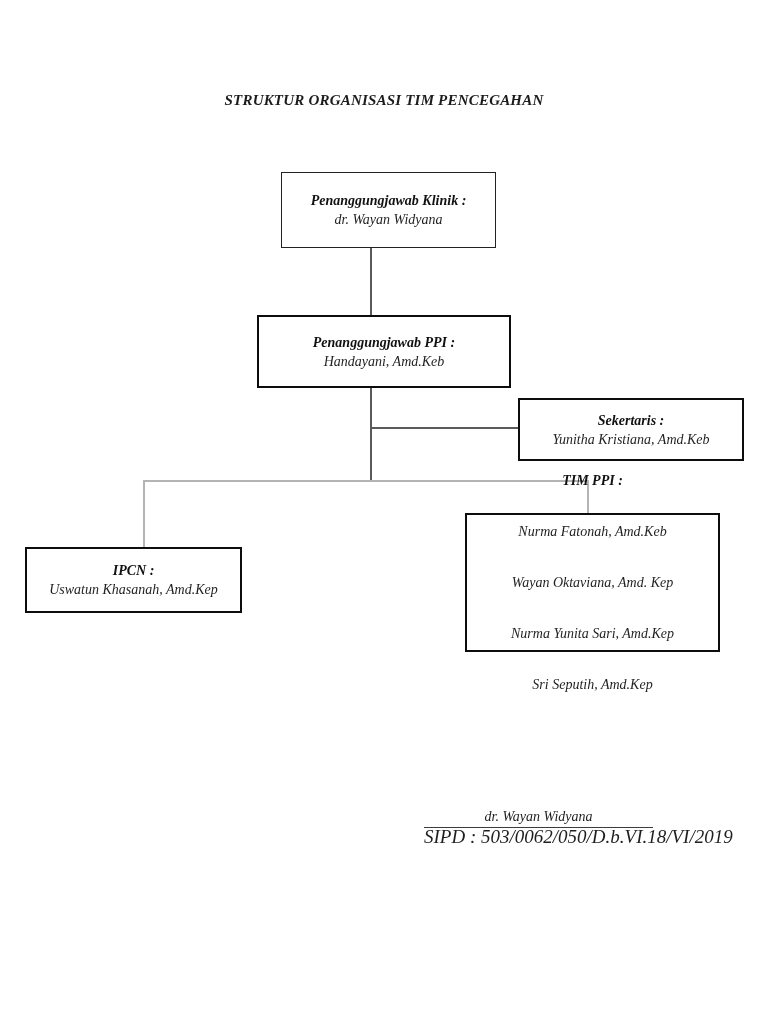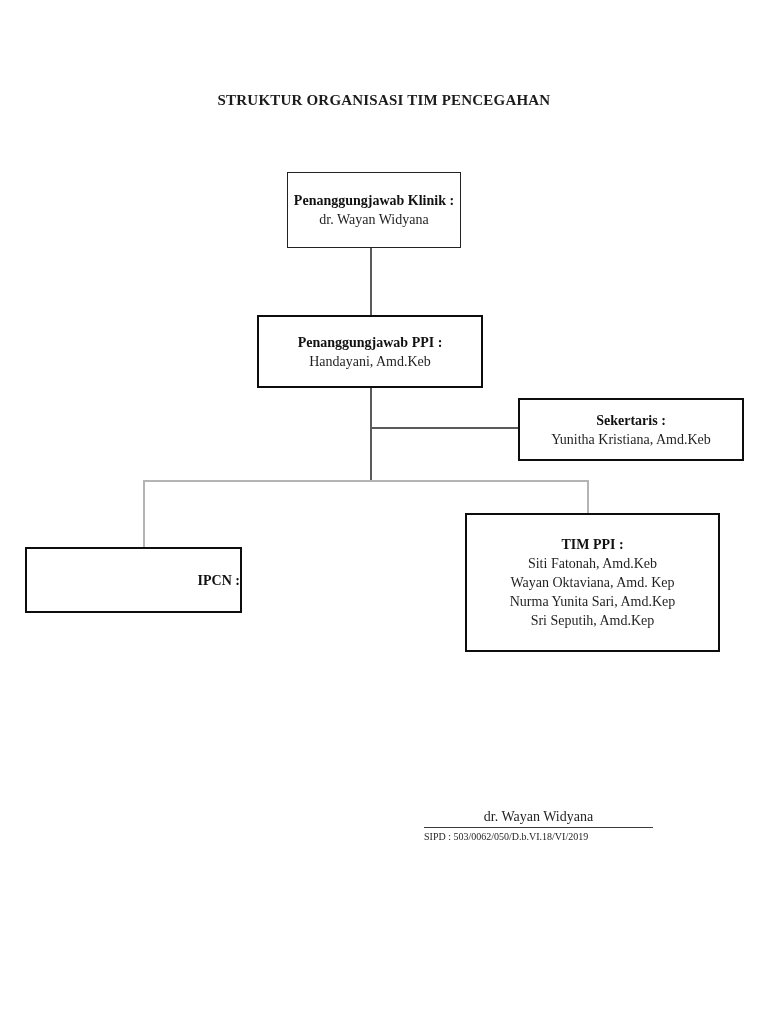--- a/index.html
+++ b/index.html
@@ -4,20 +4,21 @@
 <style>
   html, body { margin: 0; padding: 0; background: #ffffff; }
   .page {
     position: relative;
     width: 768px;
     height: 1024px;
     background: #ffffff;
     font-family: "Liberation Serif", "DejaVu Serif", serif;
     color: #1a1a1a;
     overflow: hidden;
+    font-style: italic;
   }
   .abs { position: absolute; }
   .title-line {
     left: 0; width: 768px;
     text-align: center;
     font-weight: bold;
     font-size: 15px;
     letter-spacing: 0.2px;
     color: #1c1c1c;
   }
@@ -49,63 +50,64 @@
   .sig-name {
     text-align: center;
     font-size: 14px;
     line-height: 16px;
     padding-bottom: 2px;
     border-bottom: 1.5px solid #3c3c3c;
     color: #1f1f1f;
   }
   .sig-sipd {
     text-align: left;
-    font-size: 10px;
+    font-size: 19px;
     line-height: 16px;
     padding-top: 1px;
     color: #1f1f1f;
     white-space: nowrap;
   }
 </style>
 </head>
 <body>
 
 <div class="page">
 
   <div class="abs title-line" style="top: 92px;">STRUKTUR ORGANISASI TIM PENCEGAHAN</div>
 
   <div class="connector conn-dark" style="left: 370px; top: 248px; width: 2px; height: 67px;"></div>
   <div class="connector conn-dark" style="left: 370px; top: 388px; width: 2px; height: 93px;"></div>
   <div class="connector conn-dark" style="left: 371px; top: 427px; width: 147px; height: 2px;"></div>
   <div class="connector conn-light" style="left: 143px; top: 480px; width: 446px; height: 2px;"></div>
   <div class="connector conn-light" style="left: 143px; top: 480px; width: 2px; height: 67px;"></div>
   <div class="connector conn-light" style="left: 587px; top: 480px; width: 2px; height: 33px;"></div>
 
-  <div class="org-box border-thin" style="left: 287px; top: 172px; width: 174px; height: 76px;">
+  <div class="org-box border-thin" style="left: 281px; top: 172px; width: 215px; height: 76px;">
     <div class="org-label">Penanggungjawab Klinik :</div>
     <div class="org-name">dr. Wayan Widyana</div>
   </div>
 
-  <div class="org-box border-thick" style="left: 257px; top: 315px; width: 226px; height: 73px;">
+  <div class="org-box border-thick" style="left: 257px; top: 315px; width: 254px; height: 73px;">
     <div class="org-label">Penanggungjawab PPI :</div>
     <div class="org-name">Handayani, Amd.Keb</div>
   </div>
 
   <div class="org-box border-thick" style="left: 518px; top: 398px; width: 226px; height: 63px;">
     <div class="org-label">Sekertaris :</div>
     <div class="org-name">Yunitha Kristiana, Amd.Keb</div>
   </div>
 
-  <div class="org-box border-thick" style="left: 25px; top: 547px; width: 217px; height: 66px; align-items: flex-end;">
+  <div class="org-box border-thick" style="left: 25px; top: 547px; width: 217px; height: 66px;">
     <div class="org-label">IPCN :</div>
+    <div class="org-name">Uswatun Khasanah, Amd.Kep</div>
   </div>
 
-  <div class="org-box border-thick" style="left: 465px; top: 513px; width: 255px; height: 139px;">
+  <div class="org-box border-thick" style="left: 465px; top: 513px; width: 255px; height: 139px; gap: 32px;">
     <div class="org-label">TIM PPI :</div>
-    <div class="org-name">Siti Fatonah, Amd.Keb</div>
+    <div class="org-name">Nurma Fatonah, Amd.Keb</div>
     <div class="org-name">Wayan Oktaviana, Amd. Kep</div>
     <div class="org-name">Nurma Yunita Sari, Amd.Kep</div>
     <div class="org-name">Sri Seputih, Amd.Kep</div>
   </div>
 
 
   <div class="abs" style="left: 424px; top: 809px; width: 229px;">
     <div class="sig-name">dr. Wayan Widyana</div>
     <div class="sig-sipd">SIPD : 503/0062/050/D.b.VI.18/VI/2019</div>
   </div>

